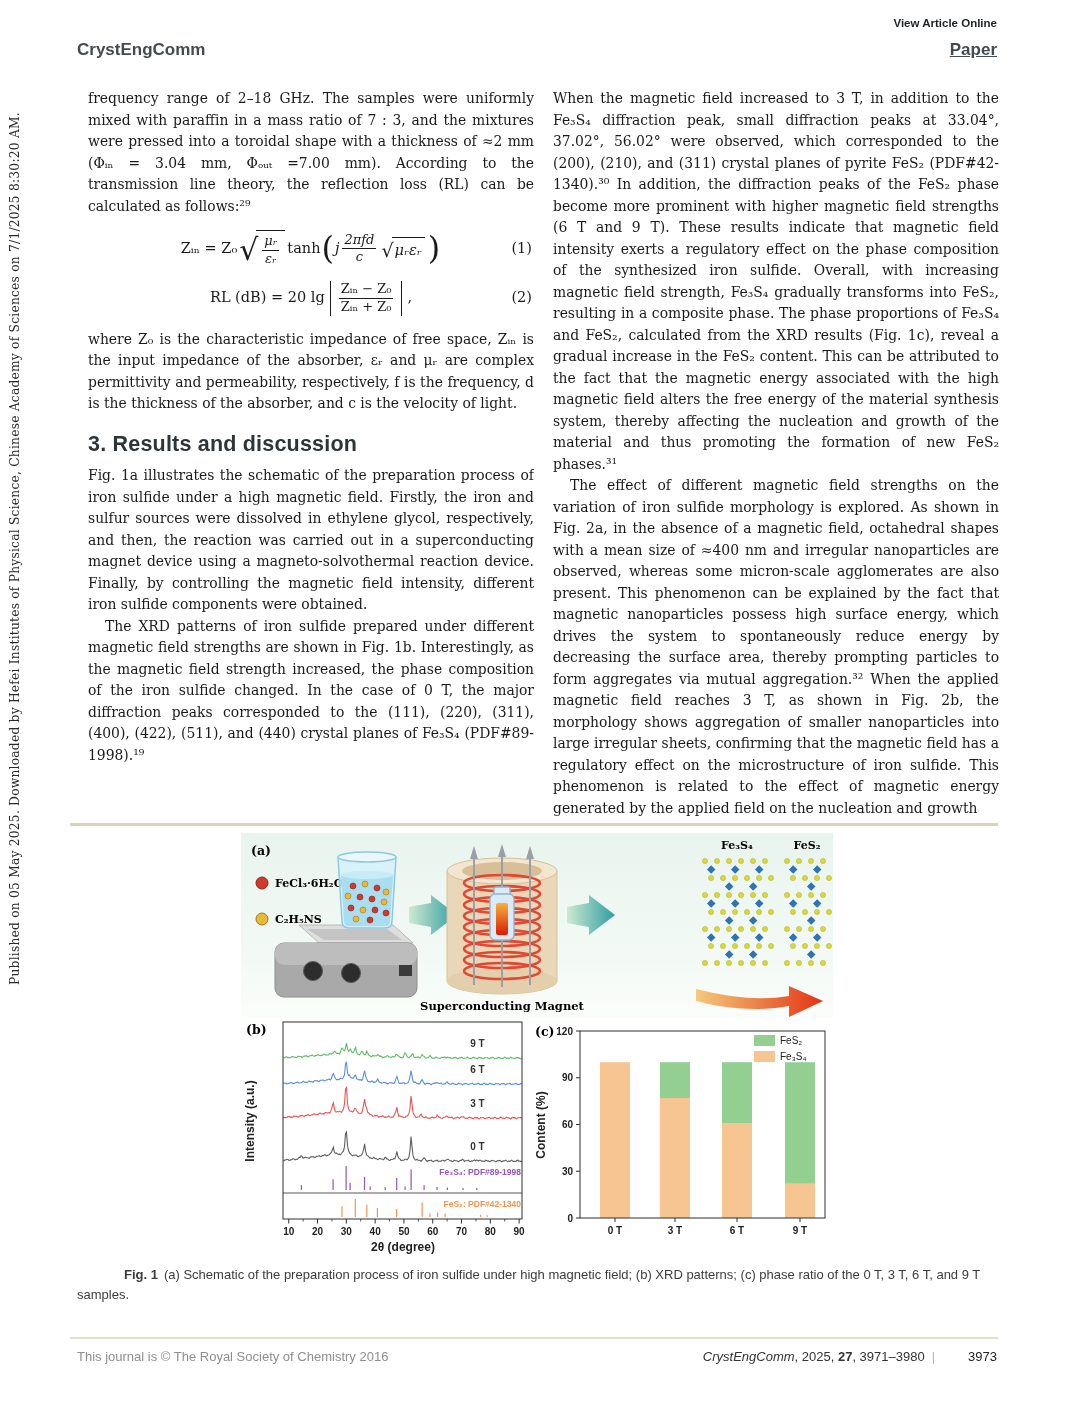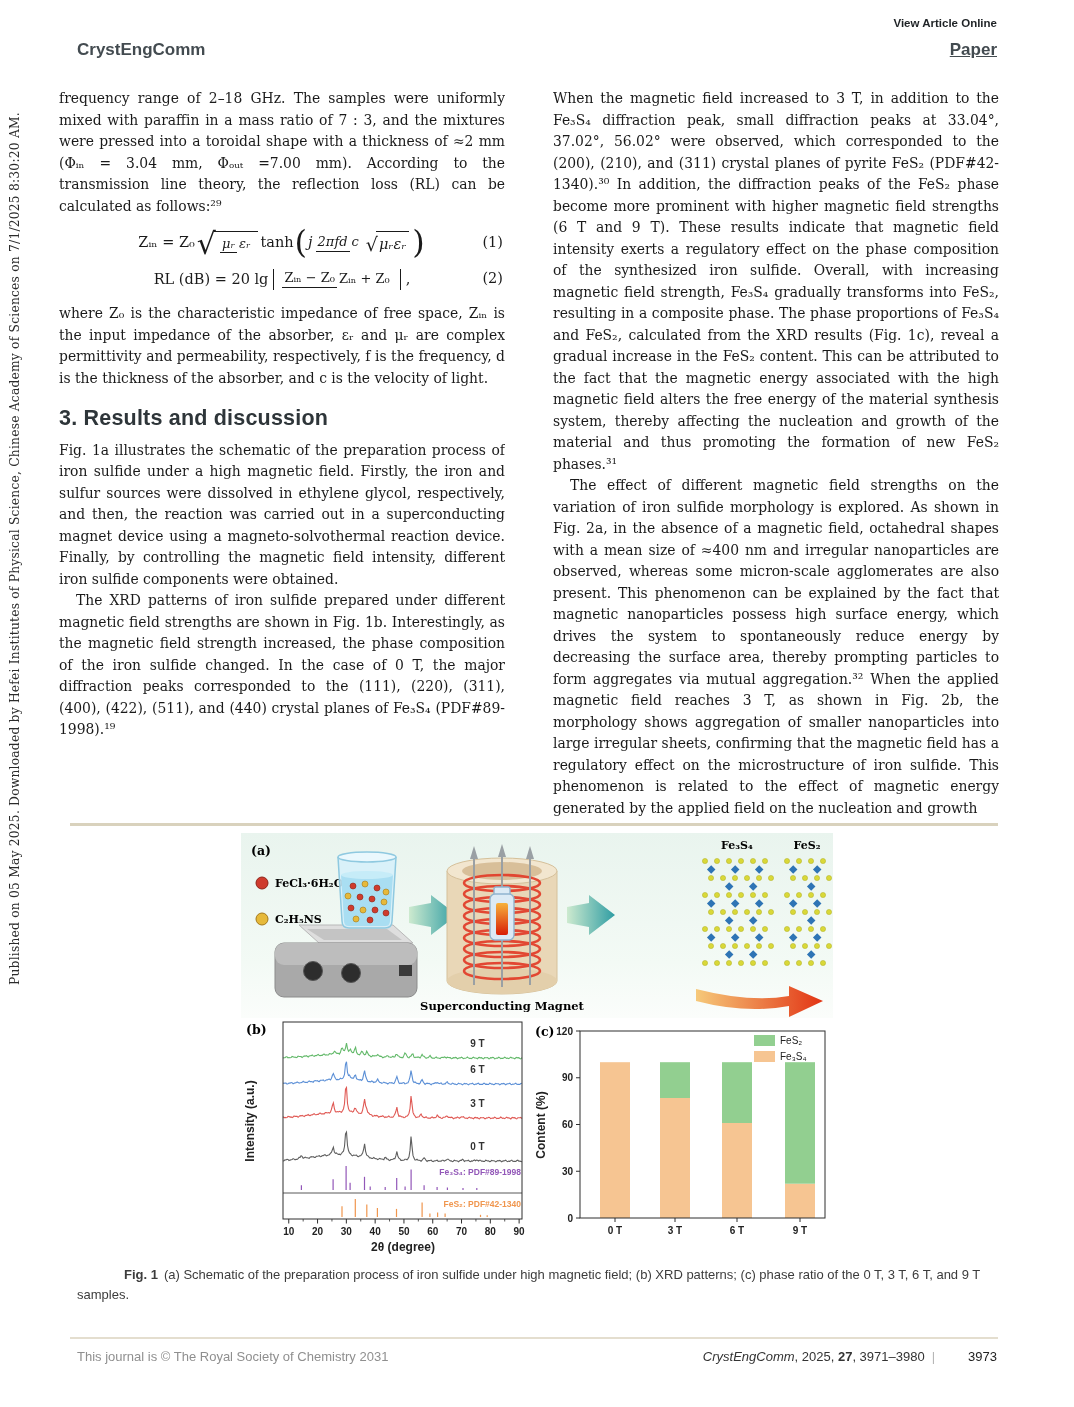--- a/index.html
+++ b/index.html
@@ -7,29 +7,29 @@
         font-family:"DejaVu Serif","Liberation Serif",serif;color:#1a1a1a;}
   
   .stamp{position:absolute;left:8px;top:85px;height:900px;writing-mode:vertical-rl;transform:rotate(180deg);
          font-size:12.3px;color:#2b2b2b;white-space:nowrap;letter-spacing:.2px;}
   
   .vao{position:absolute;top:17px;right:77px;font-family:"Liberation Sans",sans-serif;font-size:11.5px;font-weight:700;color:#1f2326;}
   .jname{position:absolute;top:40px;left:77px;font-family:"Liberation Sans",sans-serif;font-size:17px;font-weight:600;color:#434b50;}
   .ptype{position:absolute;top:40px;right:77px;font-family:"Liberation Sans",sans-serif;font-size:17px;font-weight:600;color:#434b50;text-decoration:underline;}
   
   .col{position:absolute;top:88px;width:446px;height:737px;overflow:hidden;font-size:13.9px;line-height:21.5px;text-align:justify;}
-  .col-l{left:59px;} .col-r{left:553px;}
+  .col-l{left:88px;} .col-r{left:553px;}
   .col p{margin:0;}
   .col p.indent{text-indent:17px;}
   h2.sect{font-family:"Liberation Sans",sans-serif;font-size:21.5px;font-weight:600;color:#2e3539;margin:19px 0 10px;letter-spacing:.2px;}
   h3.subsect{font-size:14.3px;font-weight:700;margin:0 0 9px;text-align:left;}
   
   .eq{position:relative;display:flex;align-items:center;justify-content:center;margin:13px 0;font-size:14.5px;text-align:left;}
   .eq .eqnum{position:absolute;right:2px;top:50%;transform:translateY(-50%);}
-  .frac{display:inline-flex;flex-direction:row;align-items:center;font-size:13px;line-height:1.3;margin:0 3px;vertical-align:middle;}
+  .frac{display:inline-flex;flex-direction:column;align-items:center;font-size:13px;line-height:1.3;margin:0 3px;vertical-align:middle;}
   .frac .fn{border-bottom:1.2px solid #1a1a1a;padding:0 2px;}
   .frac .fd{padding:0 2px;}
   .sqrt{display:inline-flex;align-items:center;margin:0 2px;}
   .radglyph{font-size:30px;line-height:.85;font-weight:400;margin-right:-2px;transform:translateY(1px);}
   .radglyph.sm{font-size:19px;}
   .radicand{border-top:1.2px solid #1a1a1a;padding:2px 3px 0;}
   .bigp{font-size:32px;font-weight:300;line-height:.8;margin:0 1px;}
   .vbar{border-left:1.2px solid #1a1a1a;align-self:stretch;width:0;margin:0 5px;}
   .ital{font-style:italic;}
   
@@ -431,18 +431,18 @@
         <text transform="translate(12,107) rotate(-90)" font-size="12" font-weight="600" text-anchor="middle" fill="#222">Content (%)</text>
       </svg>
     </div>
   </div>
 
   <div class="caption">
     <span class="cap-tag">Fig. 1</span><span>(a) Schematic of the preparation process of iron sulfide under high magnetic field; (b) XRD patterns; (c) phase ratio of the 0 T, 3 T, 6 T, and 9 T samples.</span>
   </div>
 
   <div class="rule bot"></div>
-  <div class="foot-l">This journal is © The Royal Society of Chemistry 2031</div>
+  <div class="foot-l">This journal is © The Royal Society of Chemistry 2016</div>
   <div class="foot-r">
     <span class="jit">CrystEngComm</span><span>, 2025, </span><span class="vol">27</span><span>, 3971–3980</span><span class="sep">|</span><span class="pg">3973</span>
   </div>
 
 </div>
 
 </body></html>

